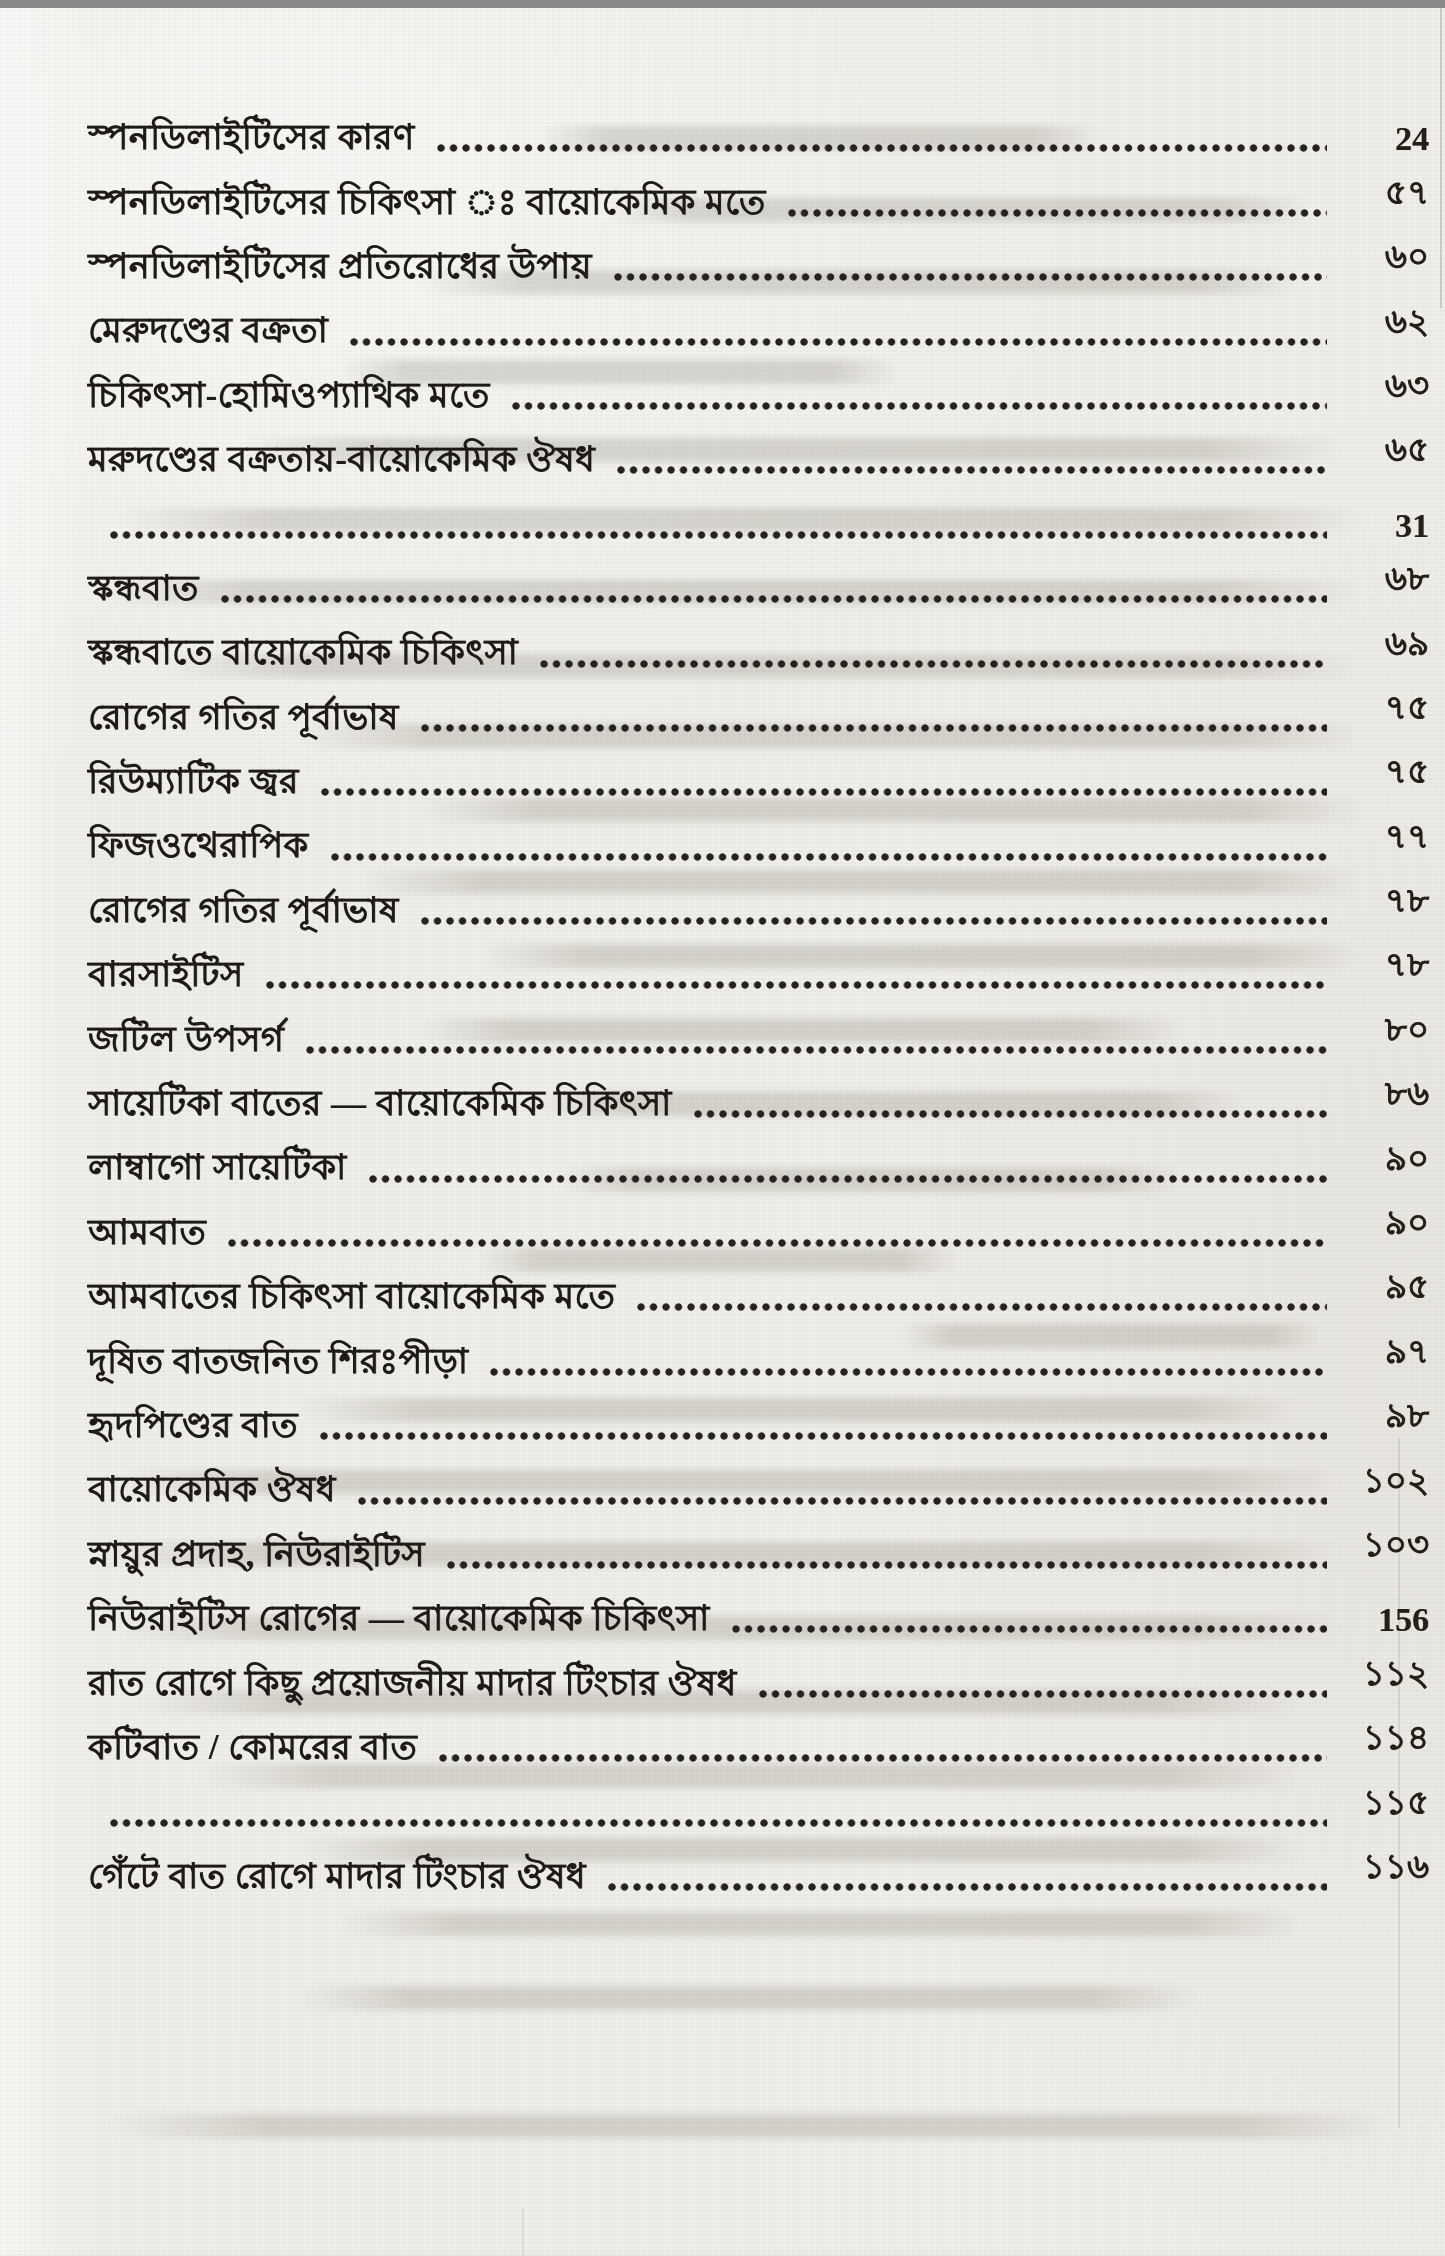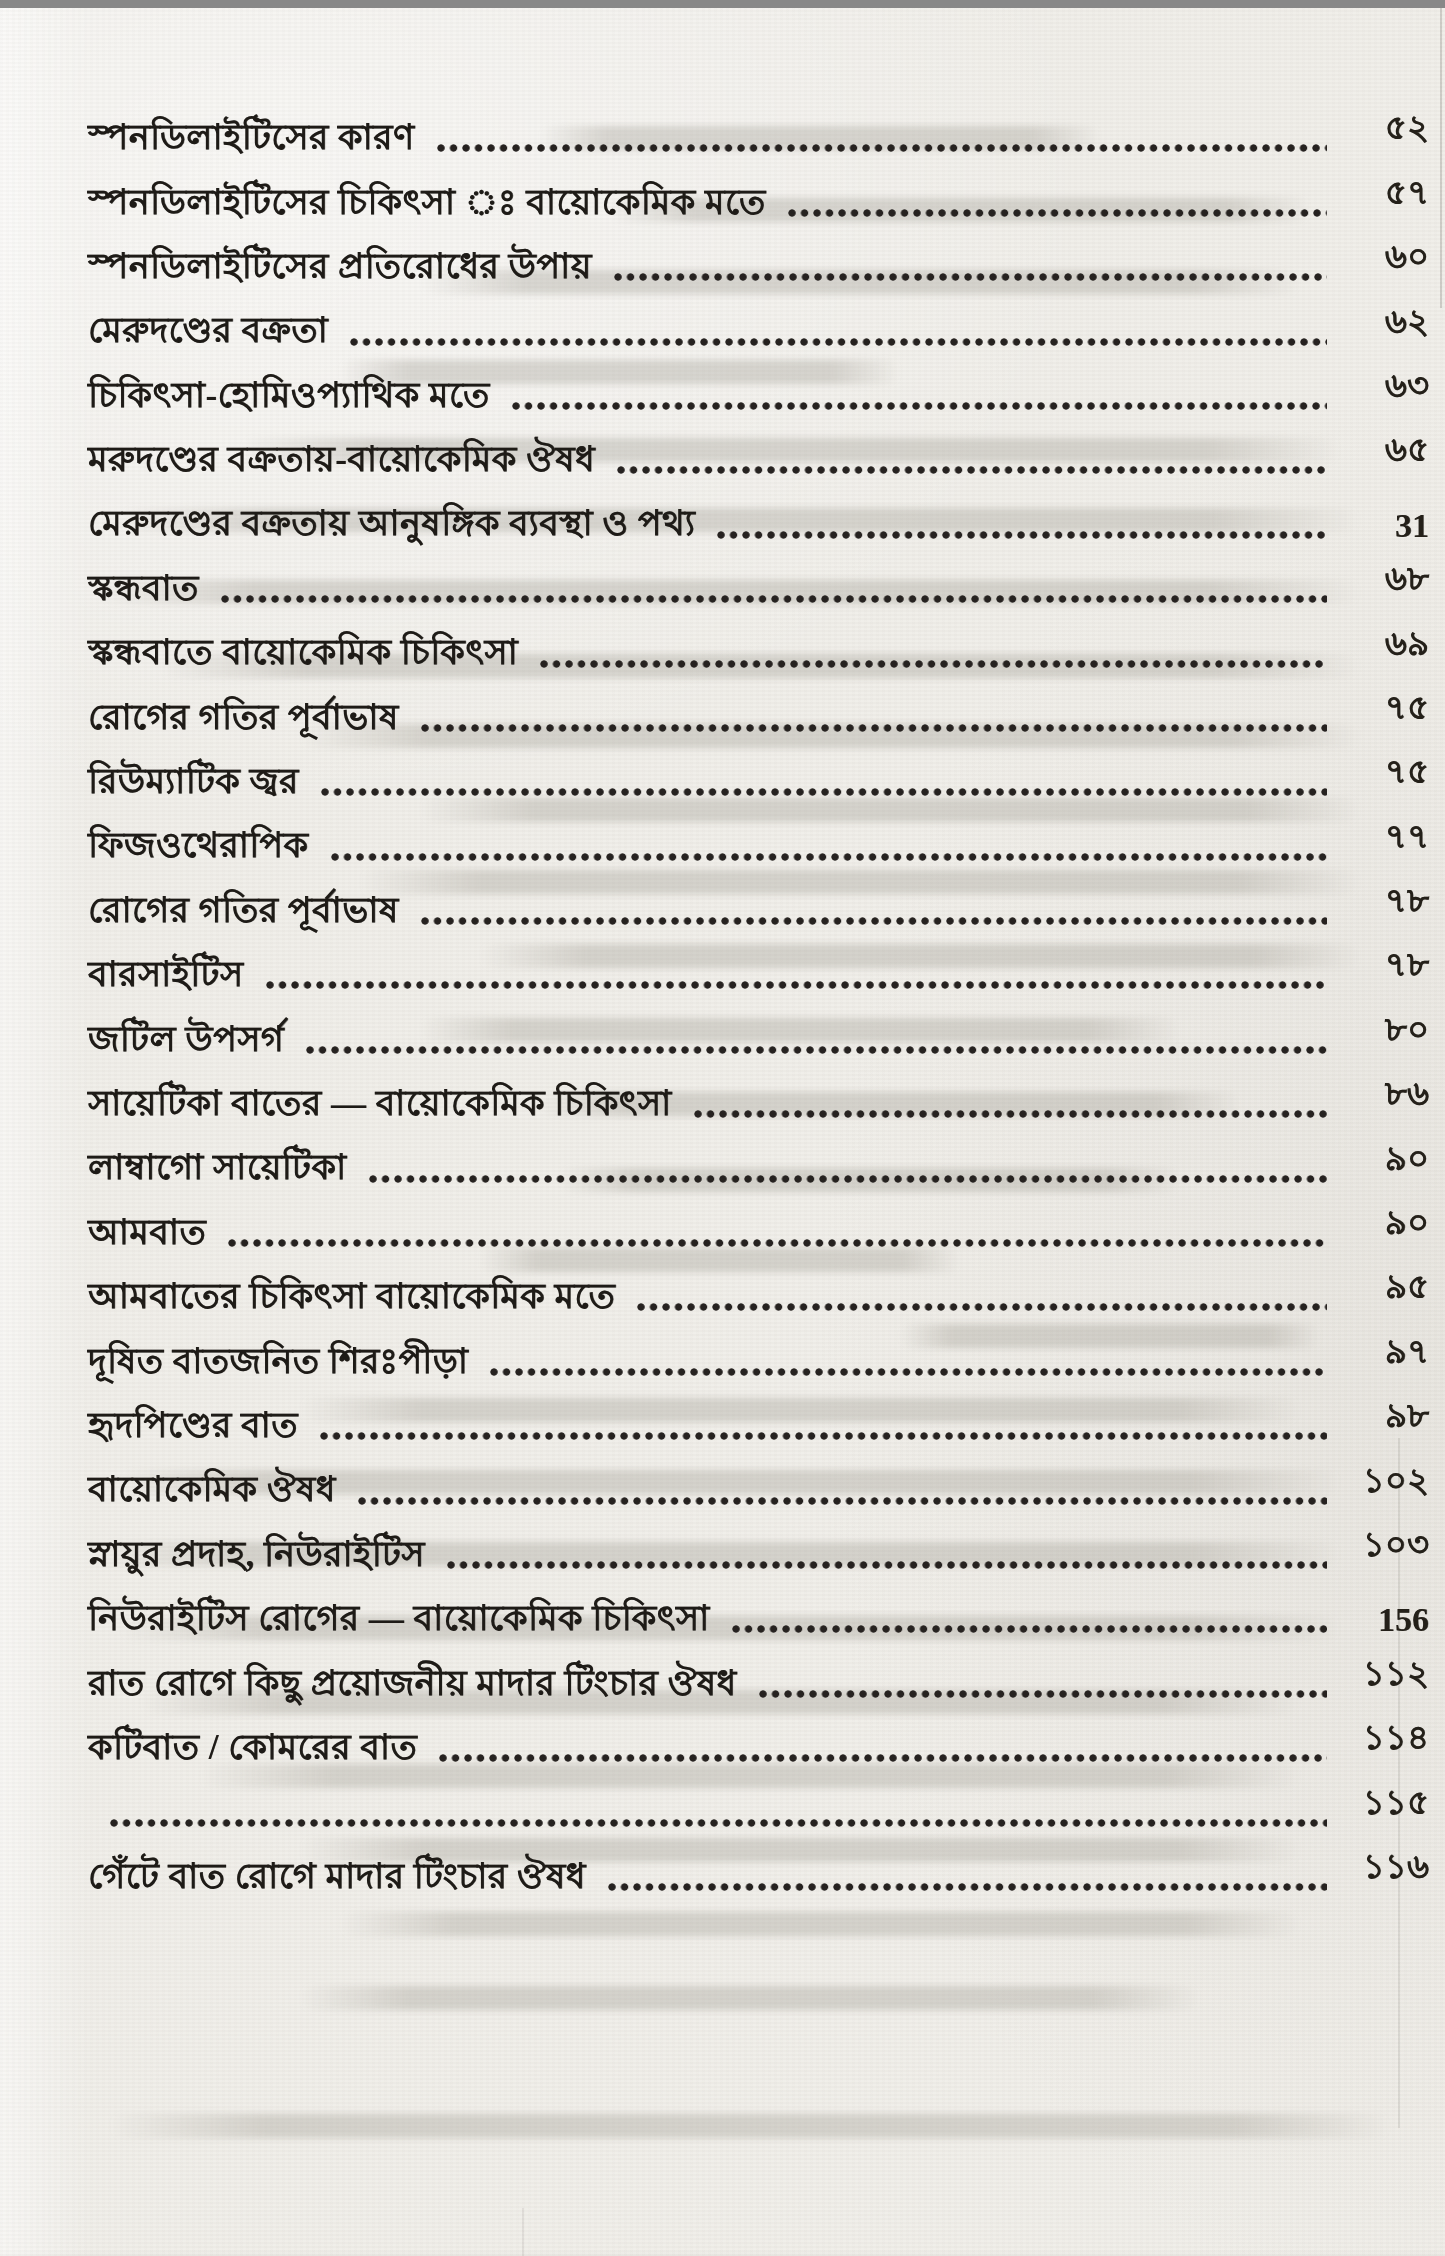--- a/index.html
+++ b/index.html
@@ -125,21 +125,21 @@
   <div class="smudge" style="top:2106px; left:110px;  width:1280px;"></div>
 
   <div class="crease c1"></div>
   <div class="crease c2"></div>
   <div class="crease c3"></div>
 
   <div class="toc" id="toc-list">
     <div class="row">
       <span class="title">স্পনডিলাইটিসের কারণ</span>
       <span class="leader"></span>
-      <span class="pagenum">৫২</span>
+      <span class="pagenum">24</span>
     </div>
 
 
     <div class="row">
       <span class="title">স্পনডিলাইটিসের চিকিৎসা ঃ বায়োকেমিক মতে</span>
       <span class="leader"></span>
       <span class="pagenum">৫৭</span>
     </div>
 
 
@@ -161,21 +161,20 @@
       <span class="pagenum">৬৩</span>
     </div>
 
     <div class="row">
       <span class="title">মরুদণ্ডের বক্রতায়-বায়োকেমিক ঔষধ</span>
       <span class="leader"></span>
       <span class="pagenum">৬৫</span>
     </div>
 
     <div class="row">
-      <span class="title">মেরুদণ্ডের বক্রতায় আনুষঙ্গিক ব্যবস্থা ও পথ্য</span>
       <span class="leader"></span>
       <span class="pagenum">31</span>
     </div>
 
     <div class="row">
       <span class="title">স্কন্ধবাত</span>
       <span class="leader"></span>
       <span class="pagenum">৬৮</span>
     </div>
 

